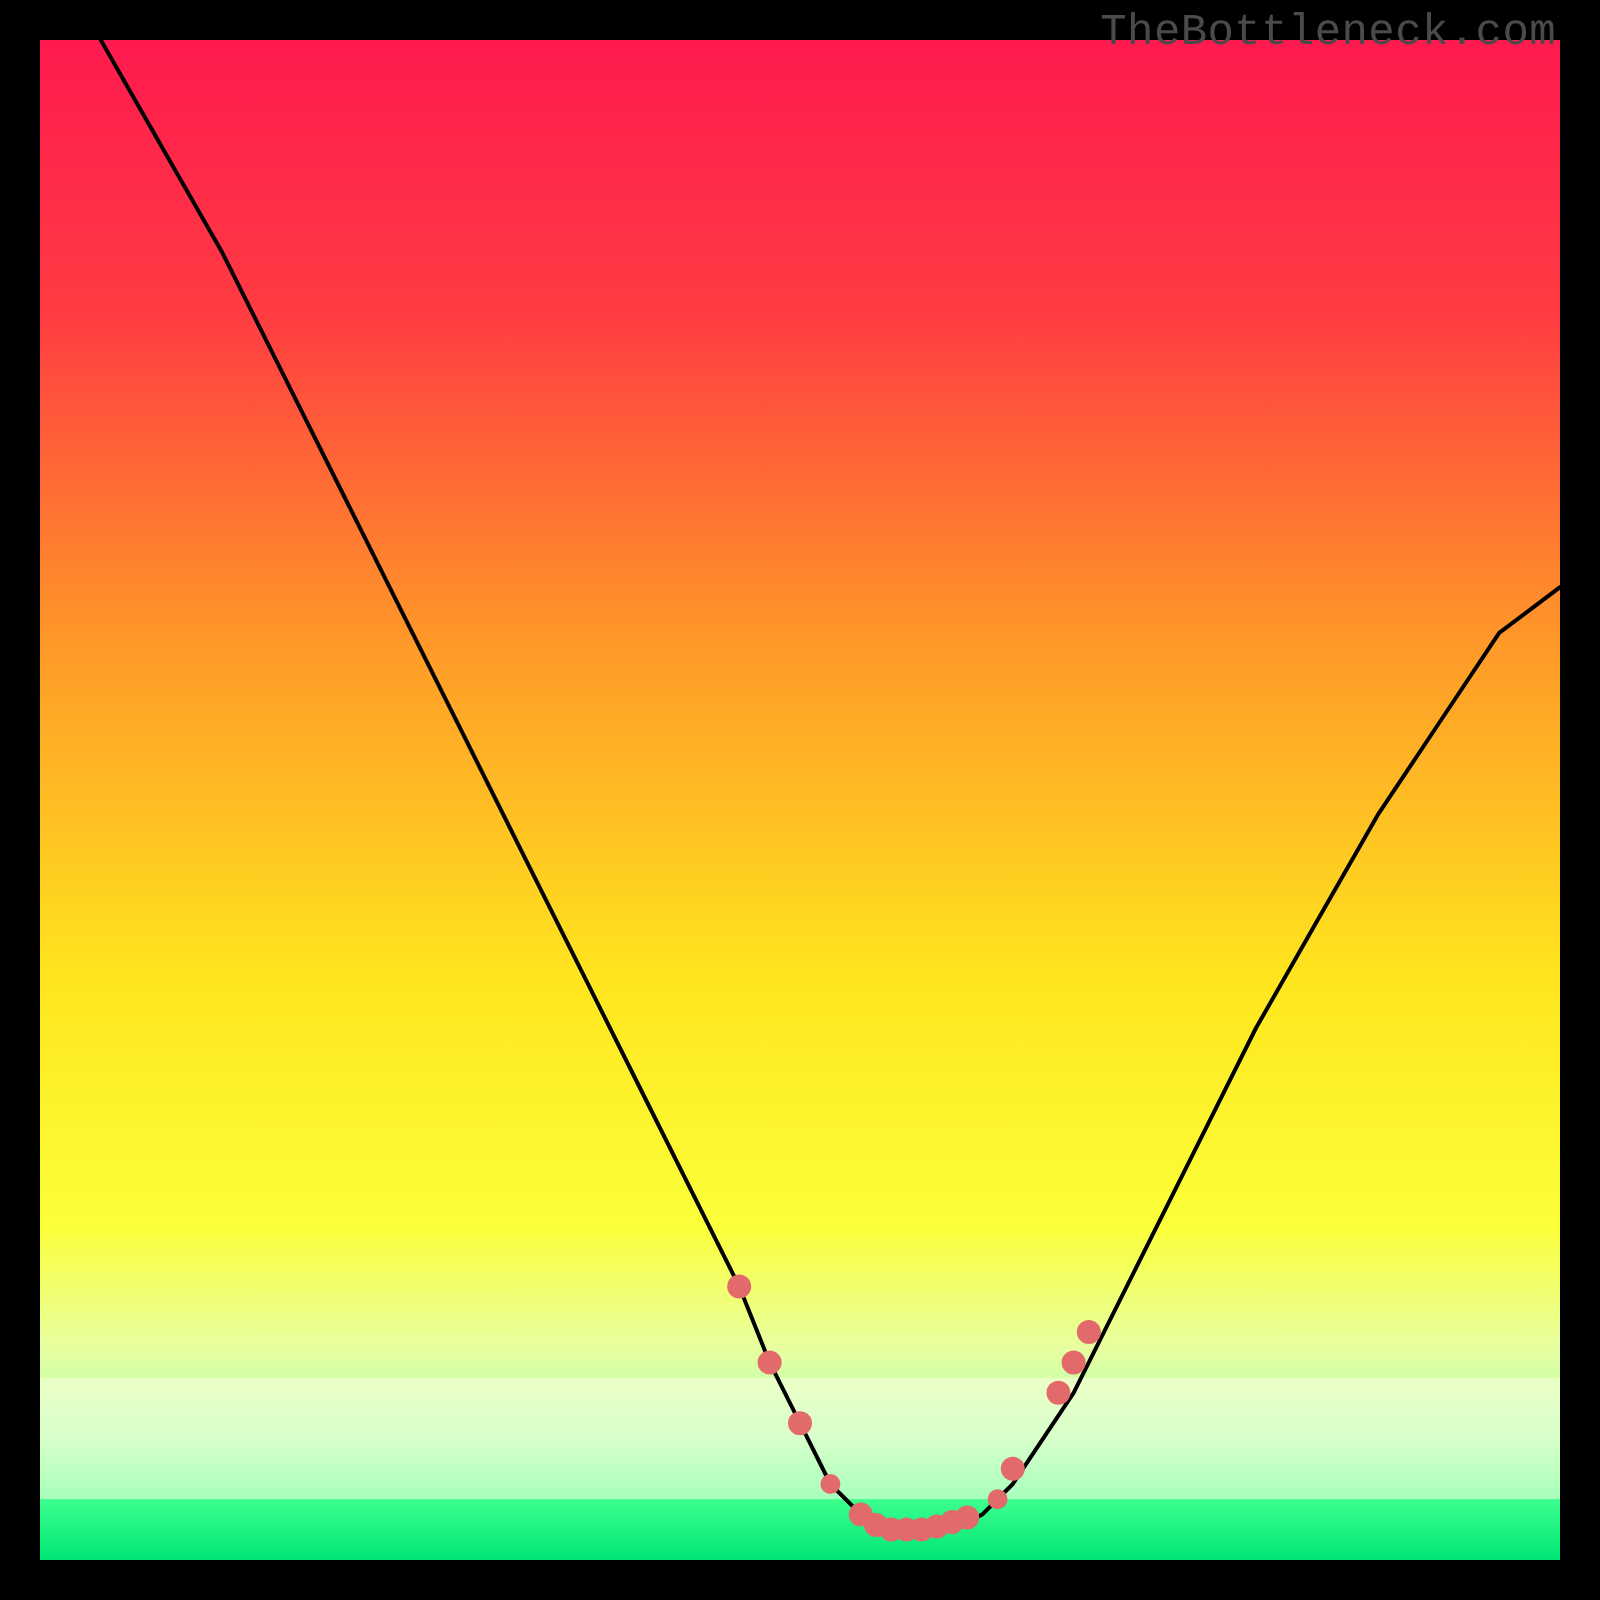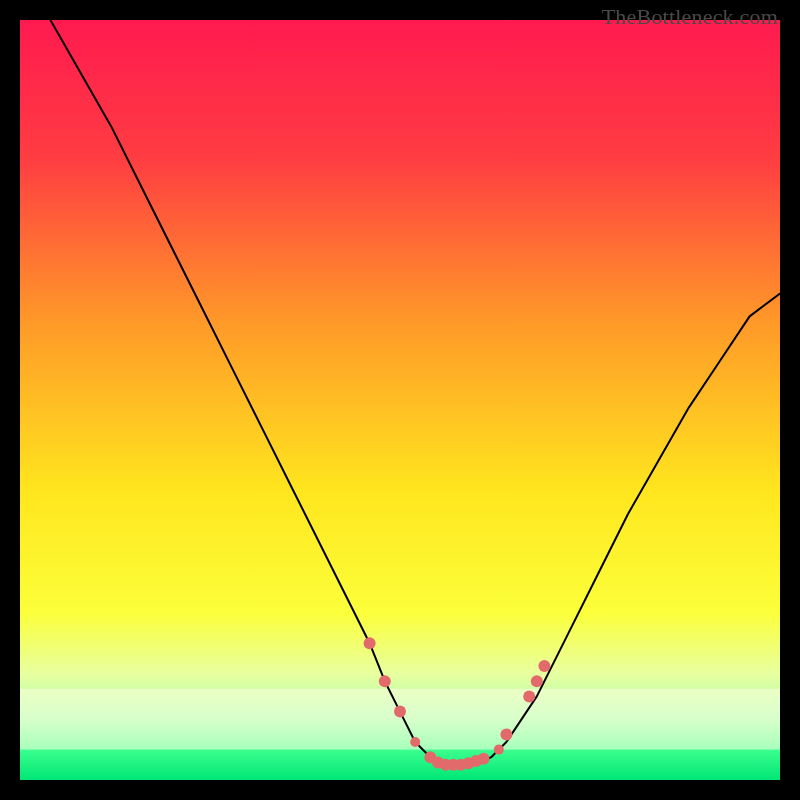--- a/index.html
+++ b/index.html
@@ -22,21 +22,21 @@
     position: absolute;
     left: 20px;
     top: 20px;
     width: 760px;
     height: 760px;
   }
   .watermark {
     position: absolute;
     top: 4px;
     right: 22px;
-    font-family: Liberation Serif, serif;
+    font-family: Liberation Mono, monospace;
     font-size: 22px;
     color: #4a4a4a;
     font-weight: 500;
     letter-spacing: 0.2px;
   }
   svg { display: block; }
 </style>
 </head>
 <body>
 

